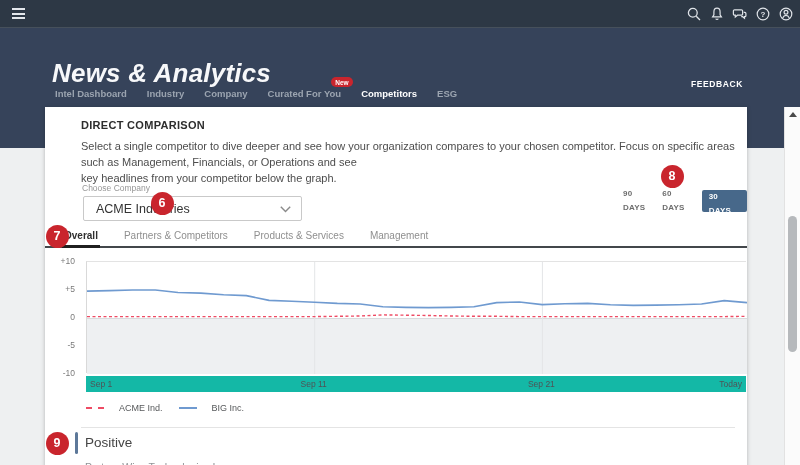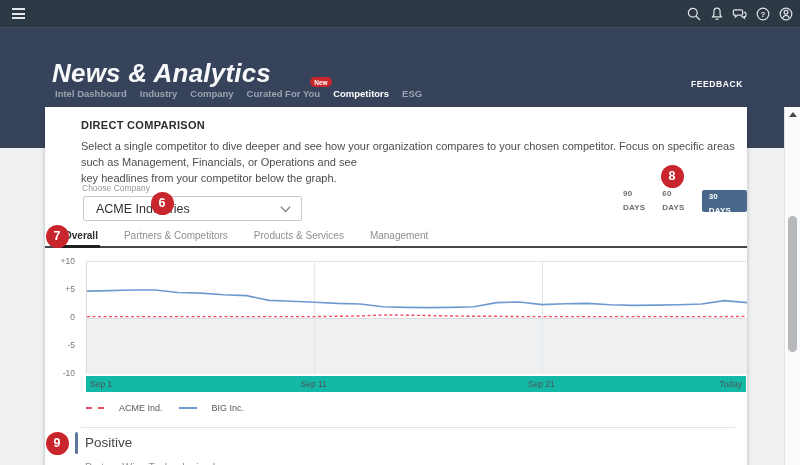--- a/index.html
+++ b/index.html
@@ -11,21 +11,21 @@
             border-bottom:1px solid rgba(255,255,255,.12); z-index:5; }
   .hamburger { position:absolute; left:12px; top:8px; width:13px; cursor:pointer; }
   .hamburger span { display:block; width:13px; height:2px; background:#e3e7ec; margin-bottom:2.5px; }
   .topbar-icons { position:absolute; right:6px; top:0; height:28px; display:flex; align-items:center; gap:7px; }
   .topbar-icons svg { display:block; }
 
   
   .hero { position:absolute; left:0; top:28px; width:800px; height:120px; background:#36435a; z-index:1; }
   .hero h1 { position:absolute; left:52px; top:30px; font-size:26px; font-weight:600; color:#f7f8fa; letter-spacing:.2px;font-style:italic; }
   .feedback { position:absolute; right:57px; top:51px; font-size:8.5px; font-weight:700; color:#ffffff; letter-spacing:.6px; cursor:pointer; }
-  .hero-tabs { position:absolute; left:55px; top:60px; display:flex; gap:13px; }
+  .hero-tabs { position:absolute; left:55px; top:60px; display:flex; gap:20px; }
   .htab { position:relative; font-size:9.5px; font-weight:700; color:#9ba4b0; padding-bottom:6px; cursor:pointer; white-space:nowrap; }
   .htab.active { color:#ffffff; }
   .htab.active::after { content:""; position:absolute; left:-2px; right:-2px; bottom:-9px; height:3px; background:#ffffff; }
   .new-badge { position:absolute; top:-11px; right:-12px; background:#c9252d; color:#fff; font-size:6.5px; font-weight:700;
                padding:1.5px 4.5px; border-radius:7px; }
 
   
   .card { position:absolute; left:45px; top:107px; width:702px; height:464px; background:#ffffff;
           box-shadow:0 1px 4px rgba(0,0,0,.25); z-index:2; overflow:hidden; }
   .card h2 { position:absolute; left:36px; top:12px; font-size:11px; font-weight:700; color:#2d2d2d; letter-spacing:.3px; }

